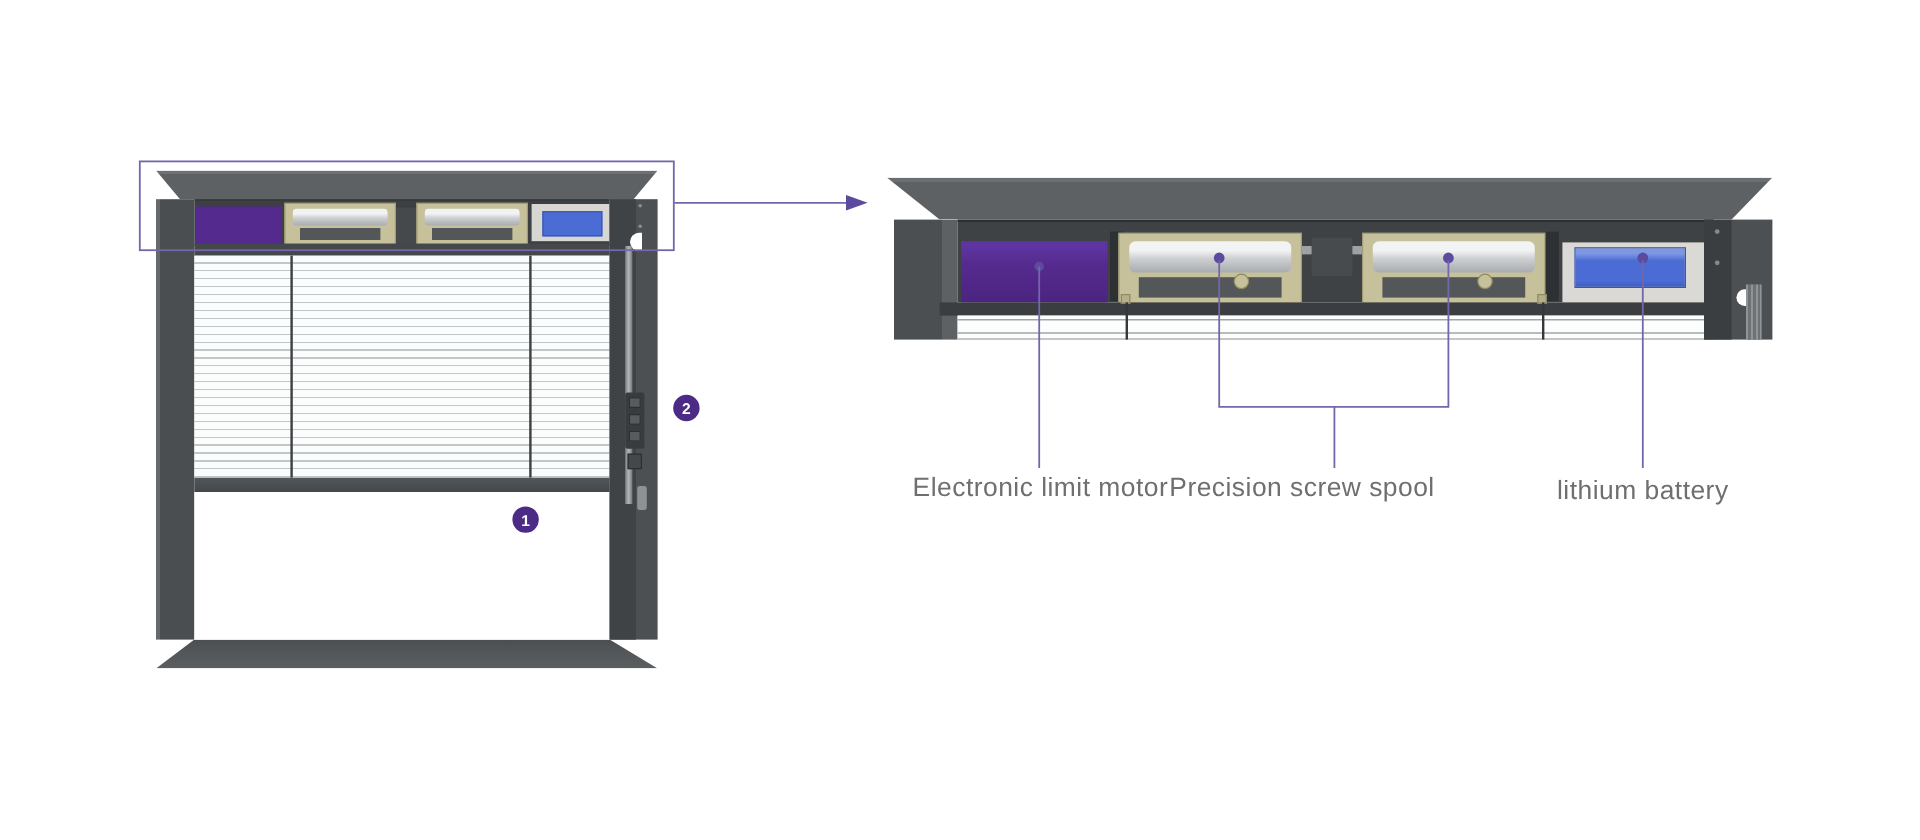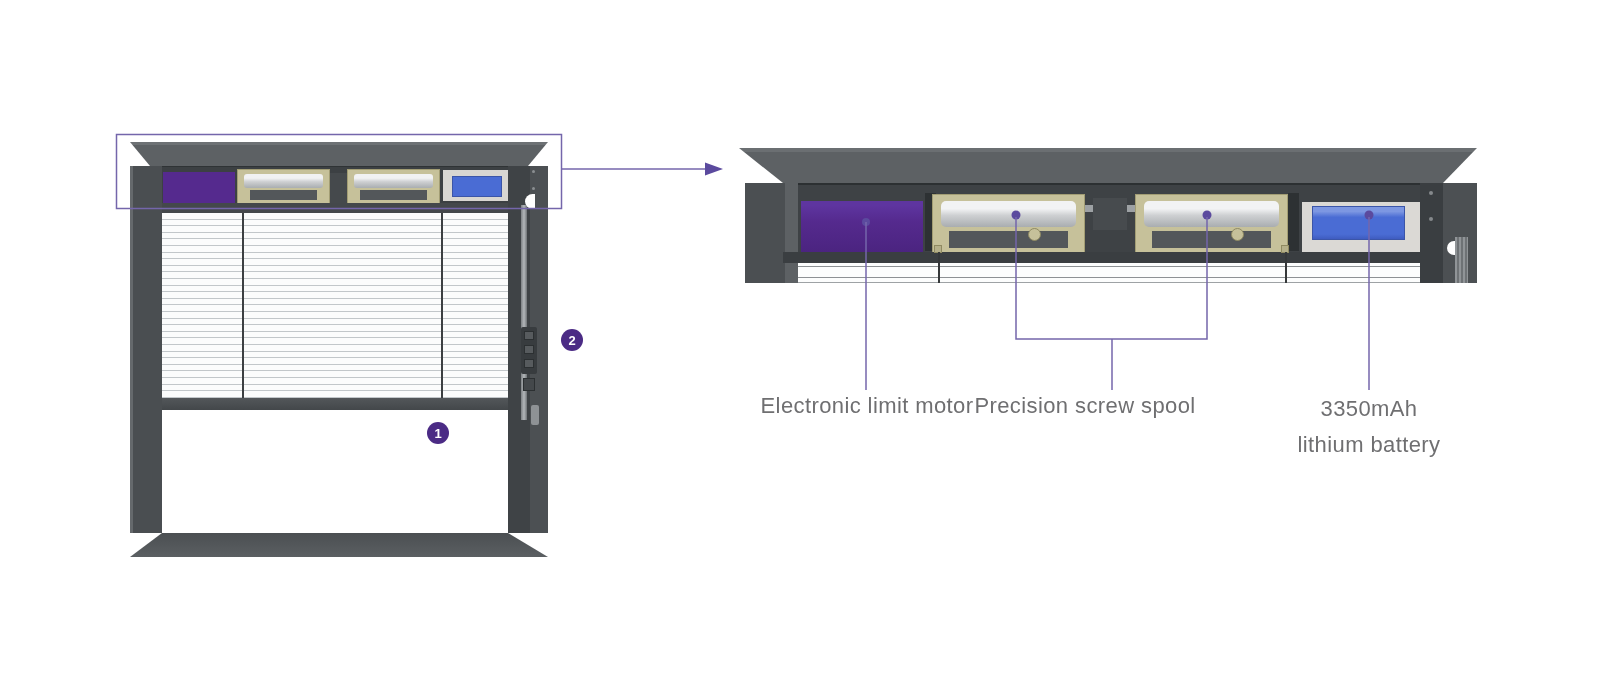--- a/index.html
+++ b/index.html
@@ -216,17 +216,16 @@
 
     <line class="stroke" x1="866" y1="222" x2="866" y2="390"></line>
     <polyline class="stroke" points="1016,217 1016,339 1207,339 1207,217"></polyline>
     <line class="stroke" x1="1112" y1="339" x2="1112" y2="390"></line>
     <line class="stroke" x1="1369" y1="217" x2="1369" y2="390"></line>
   </svg>
 
   <div class="callout-label" style="left:867px;top:393px;">Electronic limit motor</div>
   <div class="callout-label" style="left:1085px;top:393px;">Precision screw spool</div>
   <div class="callout-label two-line" style="left:1369px;top:391px;">
-    <div>3350mAh</div>
     <div>lithium battery</div>
   </div>
 
 </div>
 
 </body></html>

